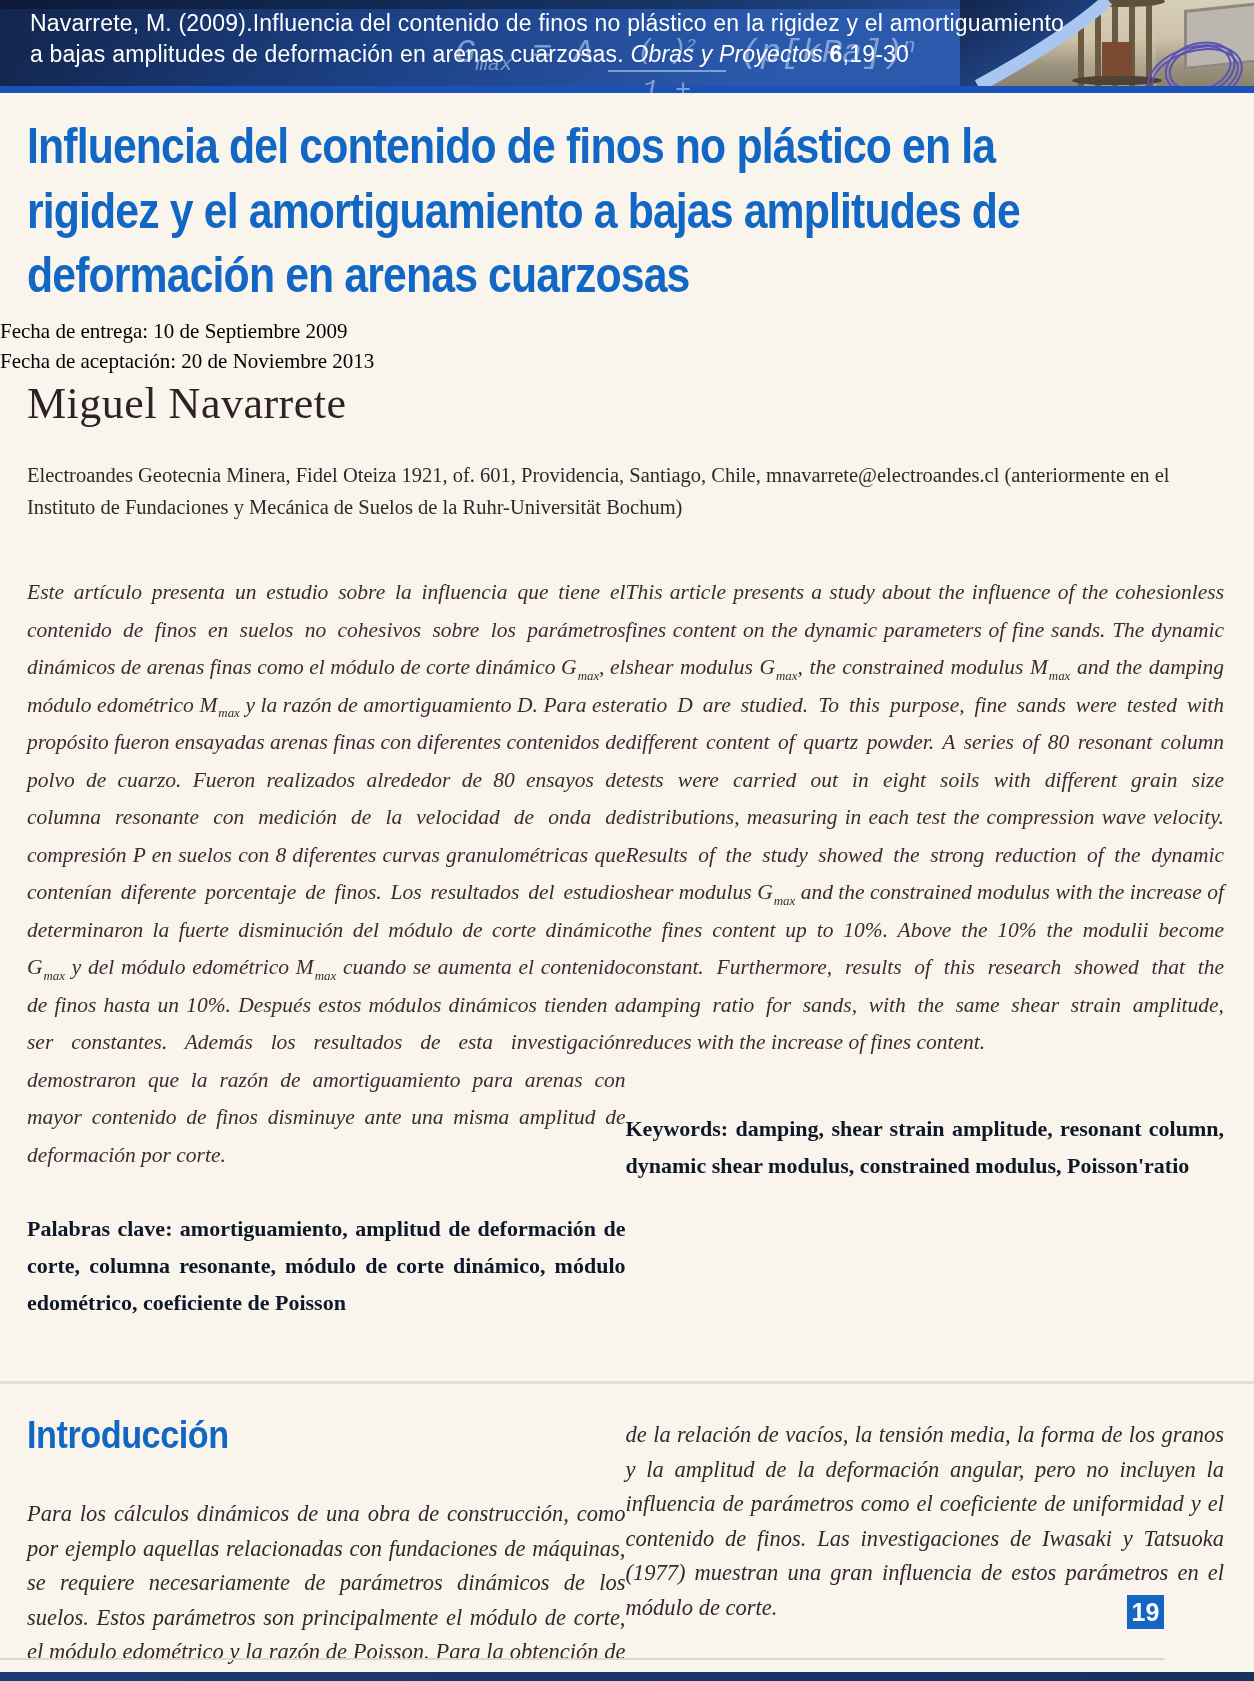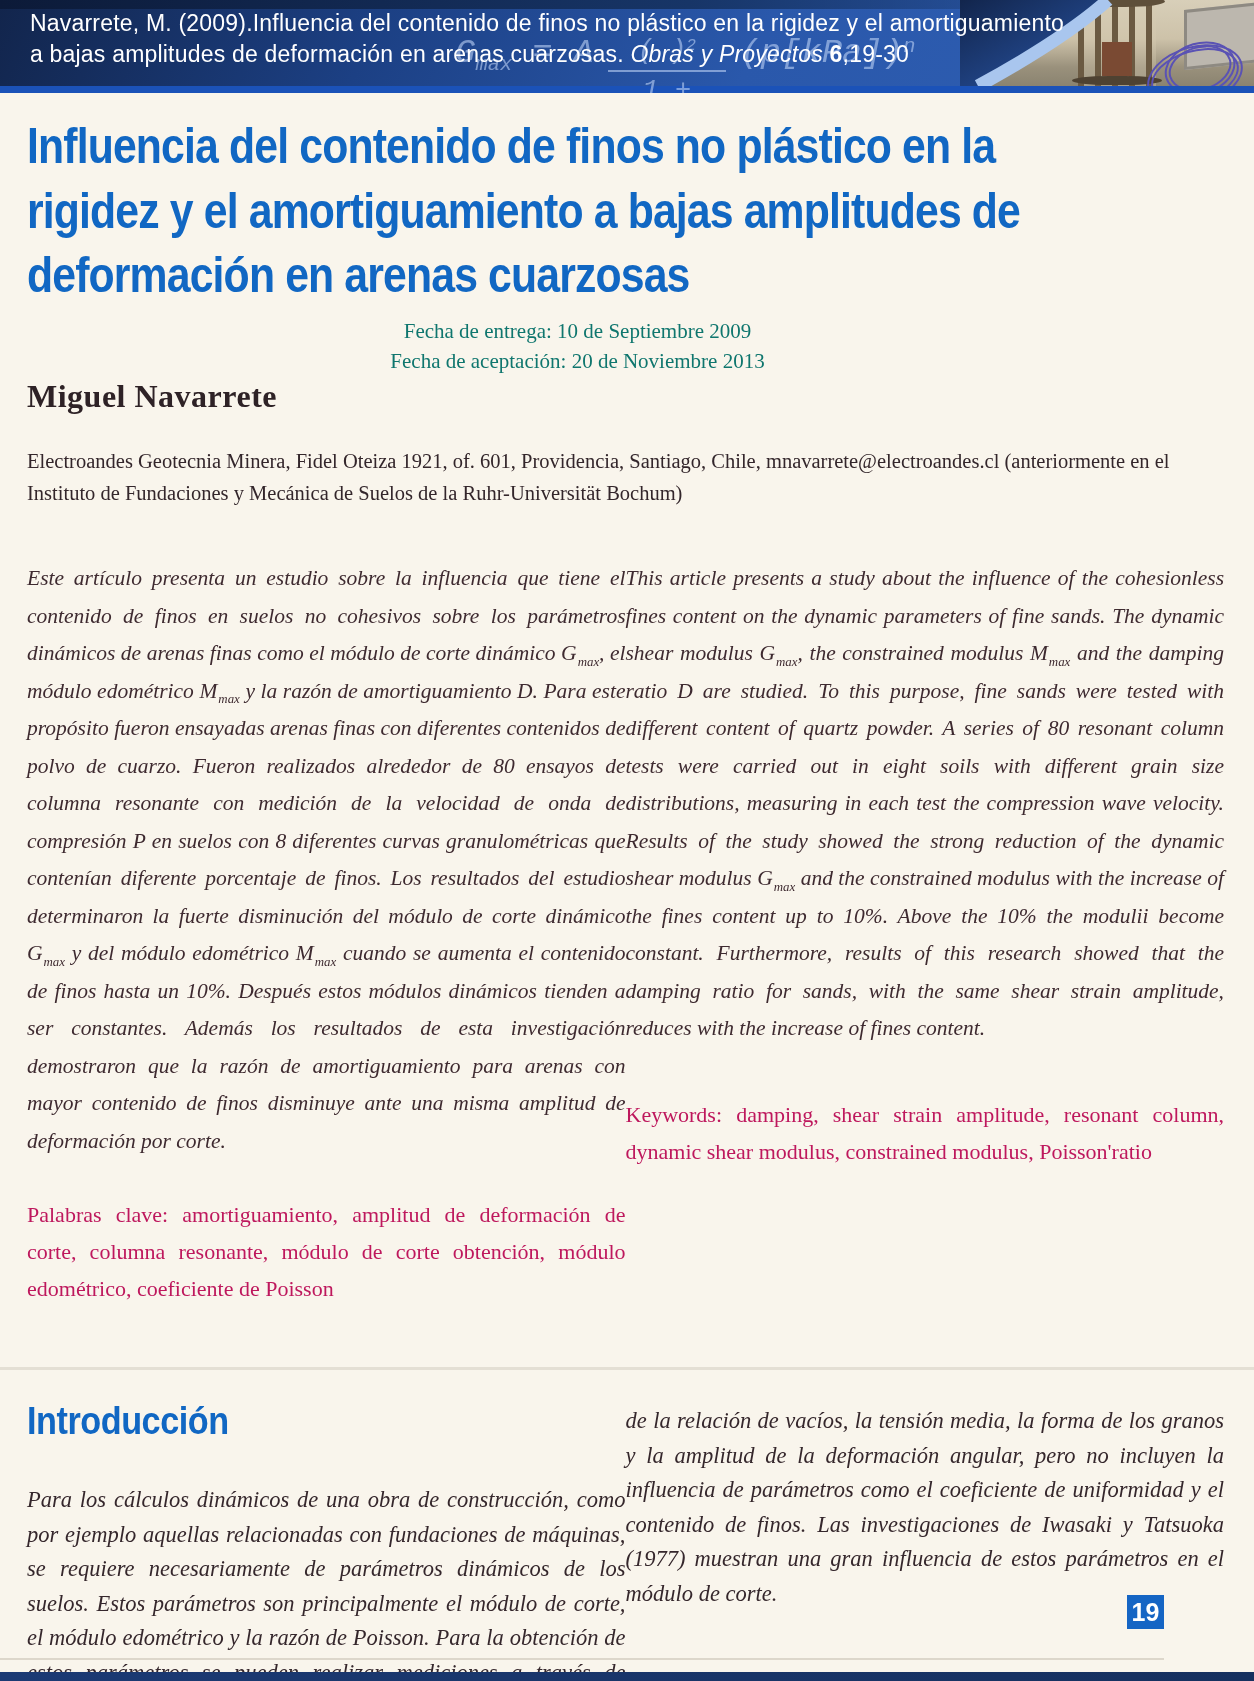--- a/index.html
+++ b/index.html
@@ -78,42 +78,42 @@
   .title{
     margin:21px 24px 0 27px;
     font-family:"Liberation Sans",sans-serif;
     font-weight:bold;font-size:50px;line-height:1.29;letter-spacing:-1px;
     color:#1167c3;
     width:117%;transform:scaleX(.855);transform-origin:0 0;
   }
   .title span{display:block;}
 
   .dates{
-    margin:8px 99px 0 0;text-align:center;
-    font-size:21px;line-height:30px;color:#0f766e;
+    margin:8px 99px 0 0;text-align:left;
+    font-size:21px;line-height:30px;color:#000000;
   }
   .author{
     margin:2px 0 0 27px;
-    font-size:32px;font-weight:bold;letter-spacing:.5px;color:#2e2226;
+    font-size:44px;font-weight:normal;letter-spacing:.5px;color:#2e2226;
   }
   .affiliation{
     margin:30px 30px 0 27px;
     font-size:20.5px;line-height:32px;color:#33262b;
   }
 
   
   .cols{display:flex;margin:30px 30px 0 27px;}
   .col{flex:1;min-width:0;}
   .abstract{
     font-style:italic;font-size:21.5px;line-height:37.5px;
     text-align:justify;color:#3e2a30;
   }
   .abstract sub{font-size:60%;line-height:0;vertical-align:-0.45em;margin-left:1px;}
   .keywords{
-    margin-top:36px;font-size:22px;line-height:37px;text-align:justify;color:#be185d;
+    margin-top:36px;font-size:22px;line-height:37px;text-align:justify;color:#0f172a;font-weight:bold;
   }
   .col-en .keywords{margin-top:48px;}
 
   
   .divider{margin-top:38px;height:3px;width:100%;background:#e4dfd4;}
 
   
   .intro{margin:18px 30px 0 27px;}
   .intro-heading{
     margin:12px 0 40px 0;
@@ -189,21 +189,21 @@
     <div>Fecha de aceptación: 20 de Noviembre 2013</div>
   </div>
 
   <h3 class="author">Miguel Navarrete</h3>
 
   <p class="affiliation">Electroandes Geotecnia Minera, Fidel Oteiza 1921, of. 601, Providencia, Santiago, Chile, mnavarrete@electroandes.cl (anteriormente en el Instituto de Fundaciones y Mecánica de Suelos de la Ruhr-Universität Bochum)</p>
 
   <div class="cols">
     <div class="col col-es">
       <p class="abstract">Este artículo presenta un estudio sobre la influencia que tiene el contenido de finos en suelos no cohesivos sobre los parámetros dinámicos de arenas finas como el módulo de corte dinámico <span>G</span><sub>max</sub>, el módulo edométrico <span>M</span><sub>max</sub> y la razón de amortiguamiento D. Para este propósito fueron ensayadas arenas finas con diferentes contenidos de polvo de cuarzo. Fueron realizados alrededor de 80 ensayos de columna resonante con medición de la velocidad de onda de compresión P en suelos con 8 diferentes curvas granulométricas que contenían diferente porcentaje de finos. Los resultados del estudio determinaron la fuerte disminución del módulo de corte dinámico <span>G</span><sub>max</sub> y del módulo edométrico <span>M</span><sub>max</sub> cuando se aumenta el contenido de finos hasta un 10%. Después estos módulos dinámicos tienden a ser constantes. Además los resultados de esta investigación demostraron que la razón de amortiguamiento para arenas con mayor contenido de finos disminuye ante una misma amplitud de deformación por corte.</p>
-      <p class="keywords">Palabras clave: amortiguamiento, amplitud de deformación de corte, columna resonante, módulo de corte obtención, módulo edométrico, coeficiente de Poisson</p>
+      <p class="keywords">Palabras clave: amortiguamiento, amplitud de deformación de corte, columna resonante, módulo de corte dinámico, módulo edométrico, coeficiente de Poisson</p>
     </div>
     <div class="col col-en">
       <p class="abstract">This article presents a study about the influence of the cohesionless fines content on the dynamic parameters of fine sands. The dynamic shear modulus <span>G</span><sub>max</sub>, the constrained modulus <span>M</span><sub>max</sub> and the damping ratio D are studied. To this purpose, fine sands were tested with different content of quartz powder. A series of 80 resonant column tests were carried out in eight soils with different grain size distributions, measuring in each test the compression wave velocity. Results of the study showed the strong reduction of the dynamic shear modulus <span>G</span><sub>max</sub> and the constrained modulus with the increase of the fines content up to 10%. Above the 10% the modulii become constant. Furthermore, results of this research showed that the damping ratio for sands, with the same shear strain amplitude, reduces with the increase of fines content.</p>
       <p class="keywords">Keywords: damping, shear strain amplitude, resonant column, dynamic shear modulus, constrained modulus, Poisson'ratio</p>
     </div>
   </div>
 
   <div class="divider"></div>
 
   <div class="cols intro">

